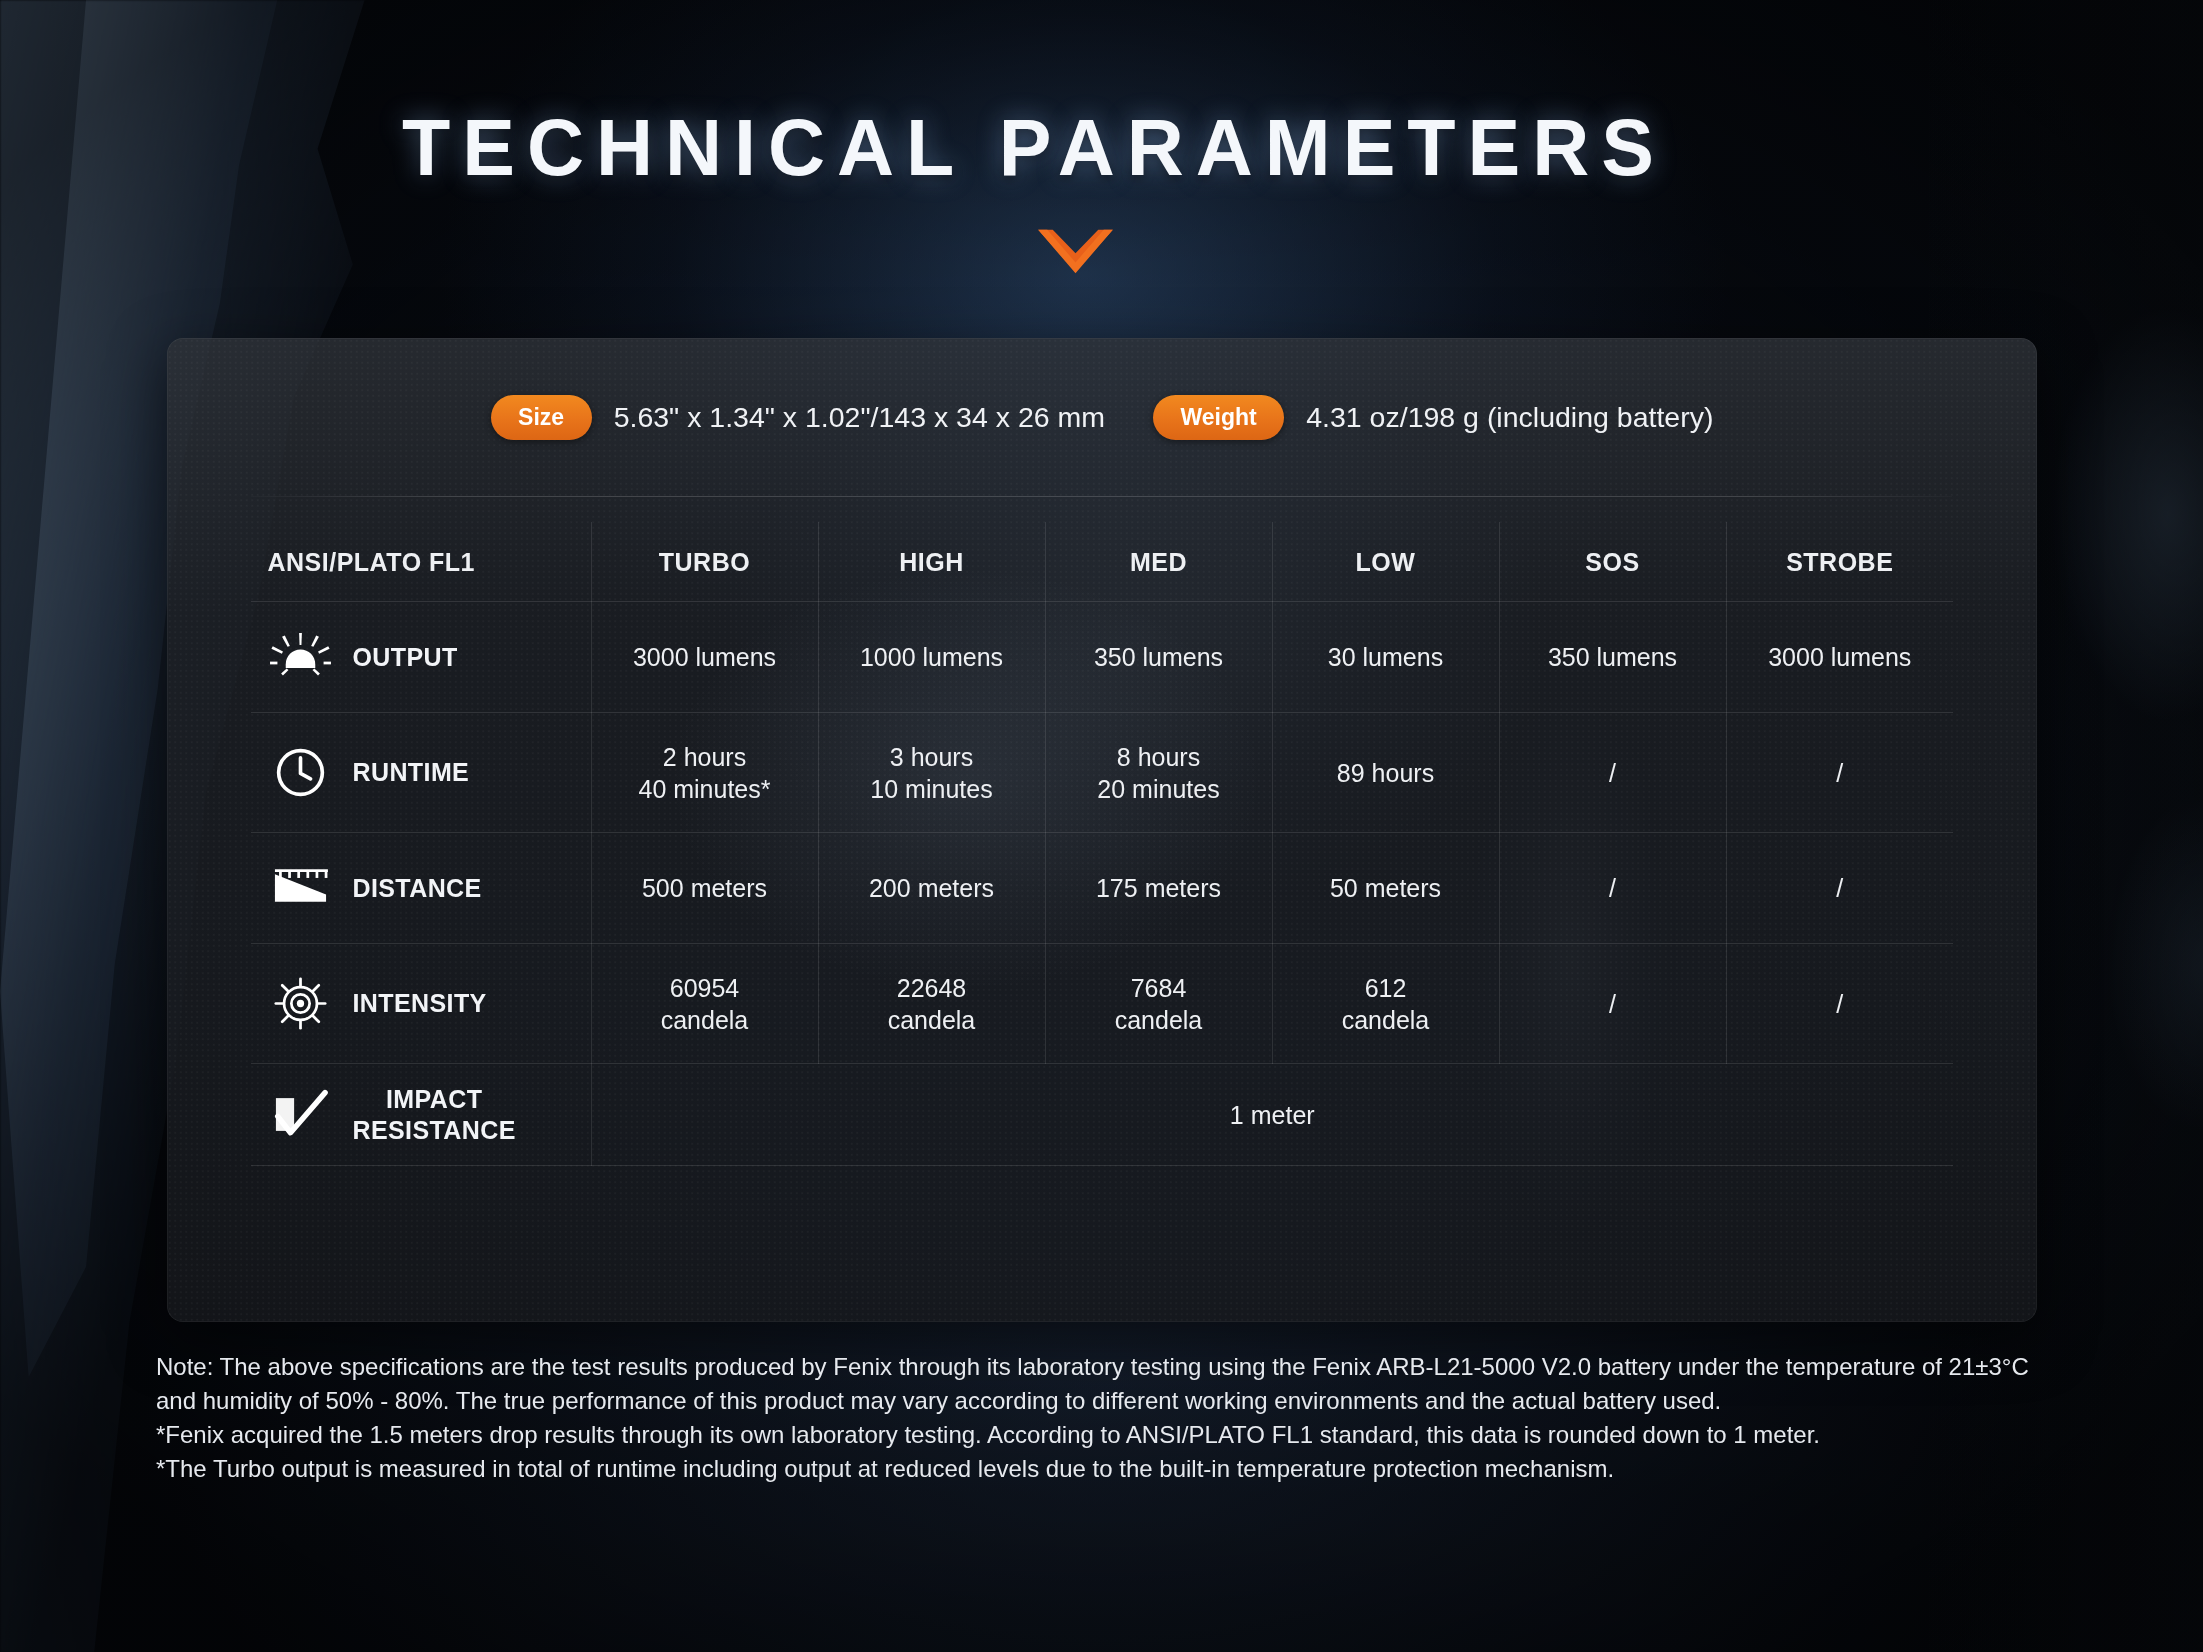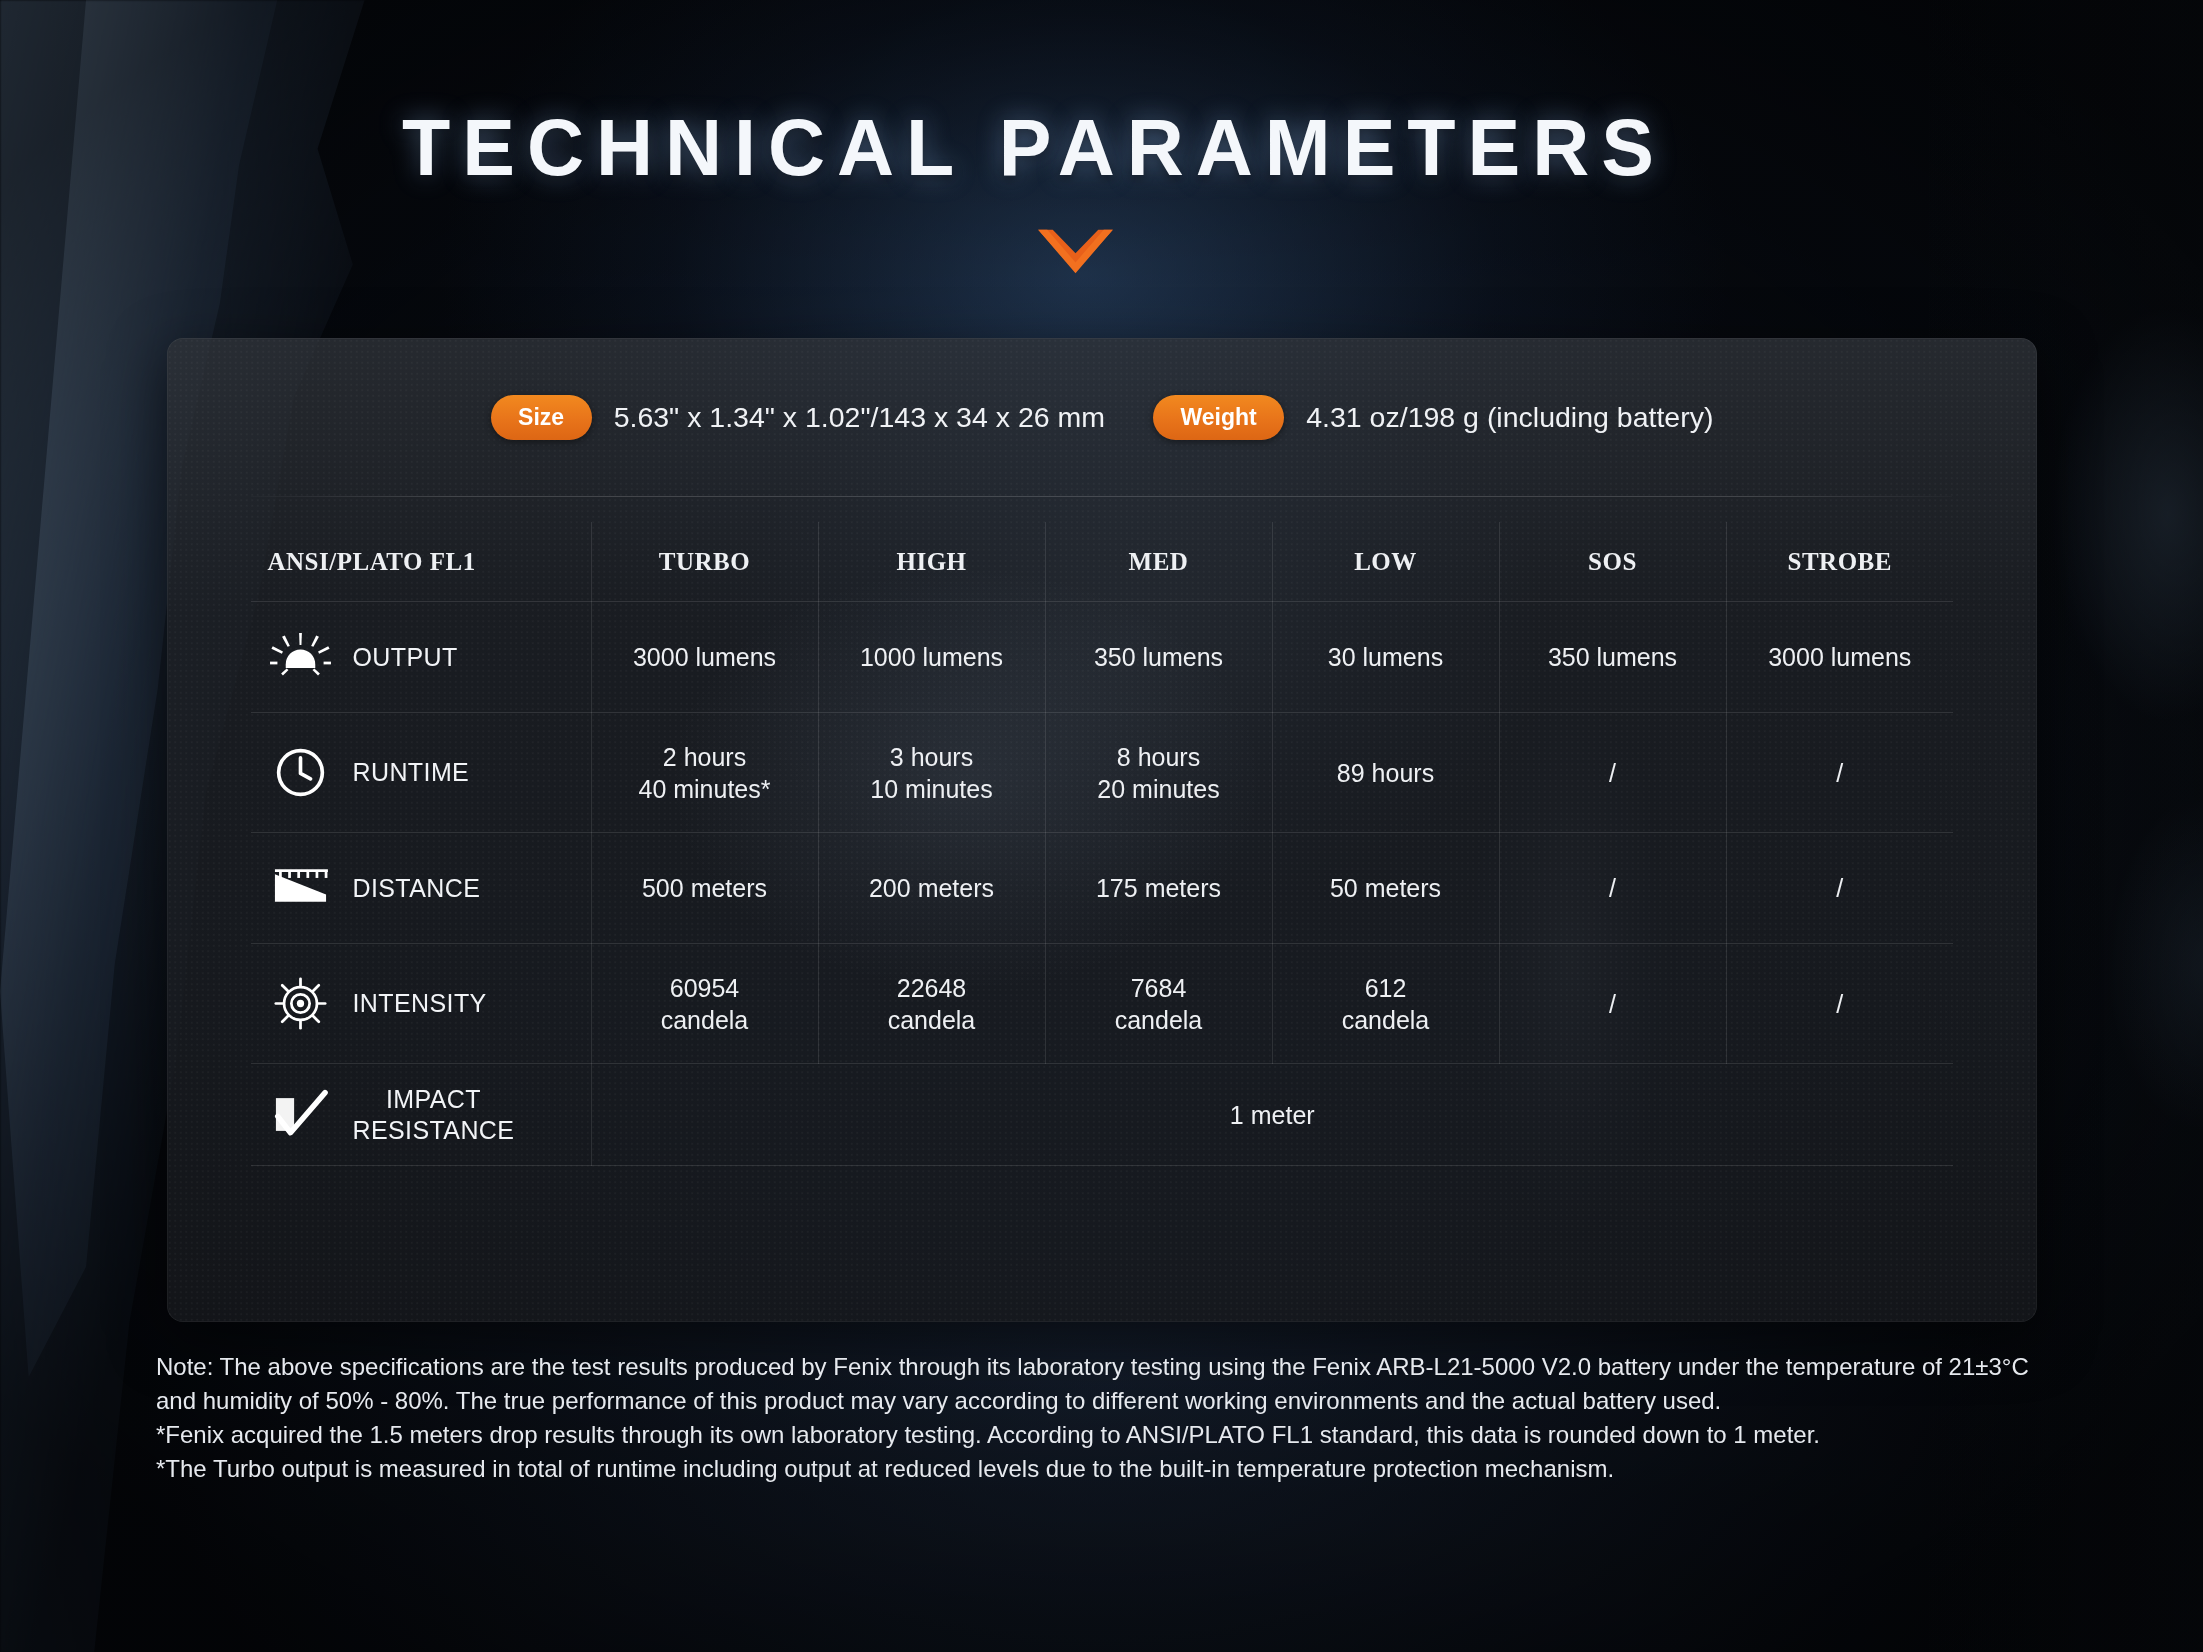--- a/index.html
+++ b/index.html
@@ -174,37 +174,37 @@
   table.spec th:last-child, table.spec td:last-child { border-right: none; }
   table.spec tr.last-row td { border-bottom: none; }
 
   thead th {
     height: 79px;
     color: #ef7f22;
     font-size: 27.5px;
     font-weight: bold;
     letter-spacing: 0.5px;
     border-bottom: 0.9px solid rgba(255,255,255,0.13);
-    font-family: Liberation Serif, serif;
   }
   thead th.head-label {
     text-align: left;
     padding-left: 16.5px;
     border-right: 0.9px solid rgba(255,255,255,0.10);
   }
 
   td.rowlabel {
     text-align: left;
     border-right: 0.9px solid rgba(255,255,255,0.10);
   }
   .rowlabel-inner {
     display: flex;
     align-items: center;
     gap: 16.5px;
     padding-left: 13px;
+    font-weight: bold;
   }
   .rowlabel-inner .ico {
     width: 72px;
     min-width: 72px;
     display: flex;
     align-items: center;
     justify-content: center;
   }
   .rowlabel-text {
     font-size: 25px;

